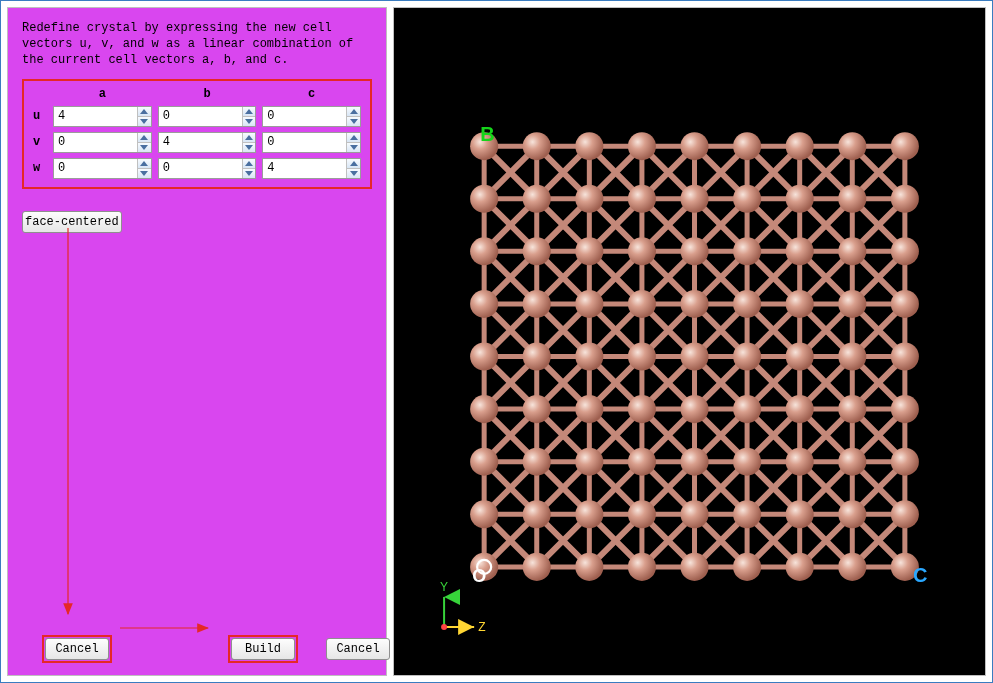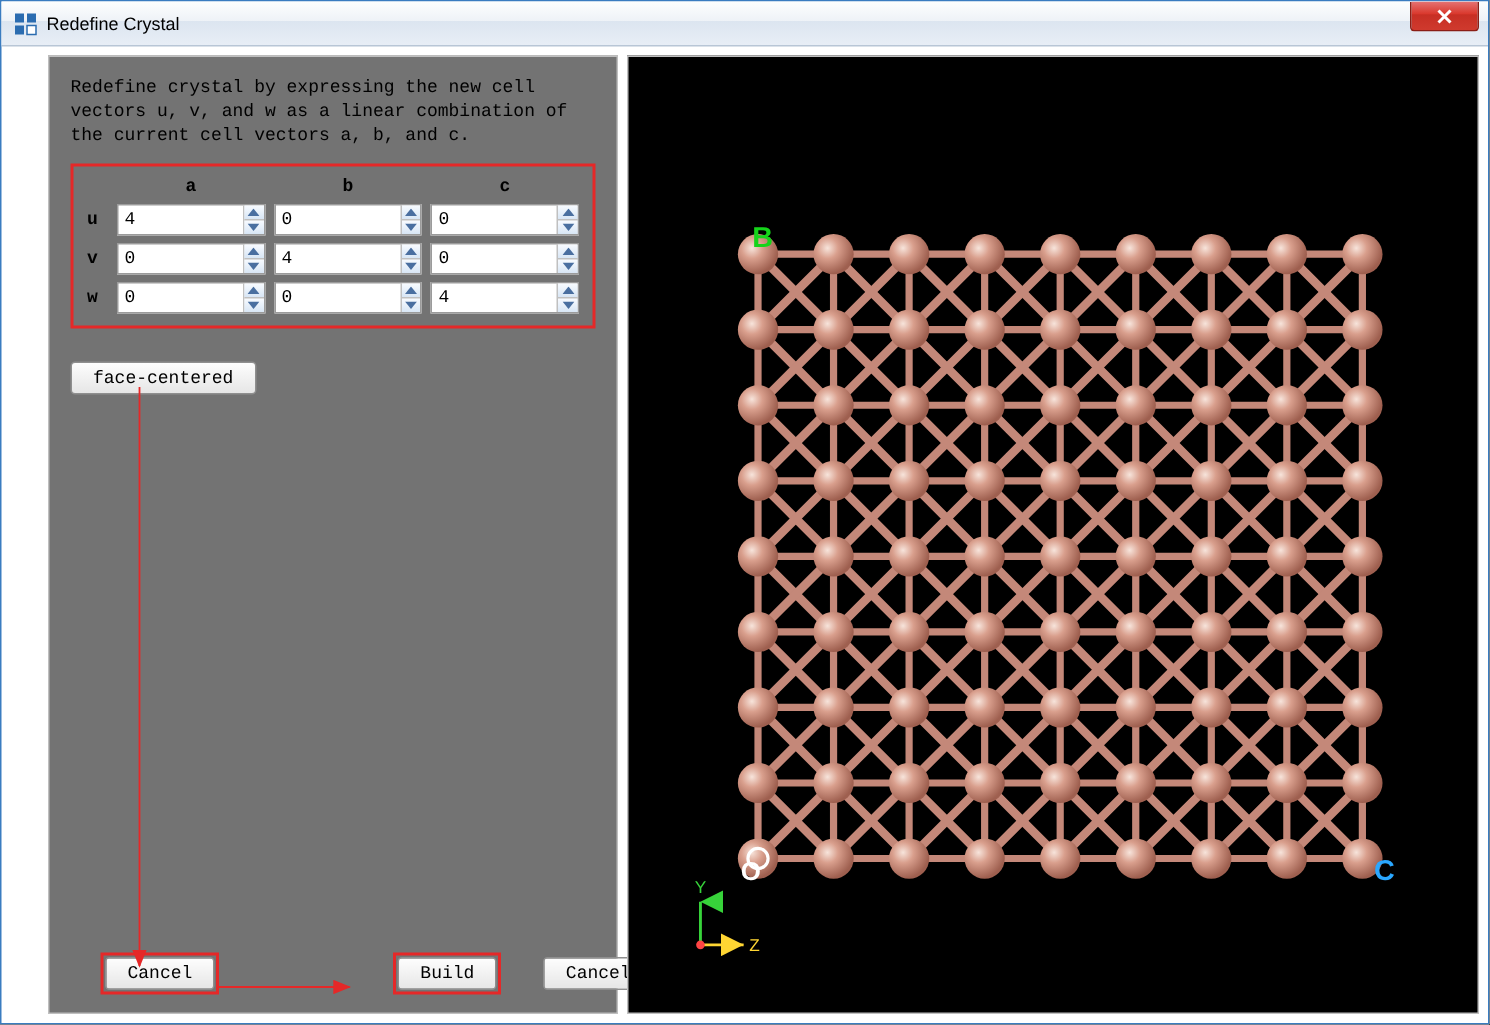--- a/index.html
+++ b/index.html
@@ -62,24 +62,23 @@
   }
   .body {
     flex: 1;
     display: flex;
     padding: 6px;
     gap: 6px;
   }
   .left-panel {
     width: 380px;
     border: 1px solid #bfbfbf;
-    background: #737373;
+    background: #d946ef;
     position: relative;
     padding: 12px 14px;
-    margin-left: 25px;
   }
   .desc {
     font-family: "Courier New", monospace;
     font-size: 12px;
     line-height: 1.35;
     color: #000;
     margin-bottom: 10px;
   }
   .matrix-group {
     border: 2px solid #e52828;
@@ -135,21 +134,21 @@
   .spin-btns div + div { border-top: 1px solid #c0c0c0; }
   .spin-btns svg { display: block; }
   .preset-row {
     margin-top: 22px;
     display: flex;
     gap: 18px;
   }
   .btn {
     font-family: "Courier New", monospace;
     font-size: 12px;
-    padding: 3px 14px;
+    padding: 3px 2px;
     background: linear-gradient(#fdfdfd, #e6e6e6);
     border: 1px solid #8f8f8f;
     border-radius: 3px;
     cursor: pointer;
     min-width: 72px;
     text-align: center;
   }
   .bottom-btns {
     position: absolute;
     bottom: 12px;
@@ -190,38 +189,20 @@
   }
   .axis-small {
     font-family: Arial, sans-serif;
     font-size: 12px;
   }
 </style>
 </head>
 <body>
 
 <div class="window">
-  <div class="titlebar">
-    <span class="app-icon">
-      <svg width="16" height="16" viewBox="0 0 16 16">
-        <rect x="1" y="1" width="6" height="6" fill="#2b6cb0"></rect>
-        <rect x="9" y="1" width="6" height="6" fill="#2b6cb0"></rect>
-        <rect x="1" y="9" width="6" height="6" fill="#2b6cb0"></rect>
-        <rect x="9" y="9" width="6" height="6" fill="#fff" stroke="#2b6cb0"></rect>
-      </svg>
-    </span>
-    <span class="title">Redefine Crystal</span>
-    <div class="title-controls">
-      <div class="close-btn">
-        <svg width="12" height="10" viewBox="0 0 12 10">
-          <path d="M2 1 L10 9 M10 1 L2 9" stroke="#fff" stroke-width="2"></path>
-        </svg>
-      </div>
-    </div>
-  </div>
 
   <div class="body">
     <div class="left-panel">
       <div class="desc">Redefine crystal by expressing the new  cell vectors u, v, and w as a linear combination of the current cell vectors a, b,  and c.</div>
 
       <div class="matrix-group">
         <table class="matrix">
           <tbody>
               <tr>
             <th></th>

